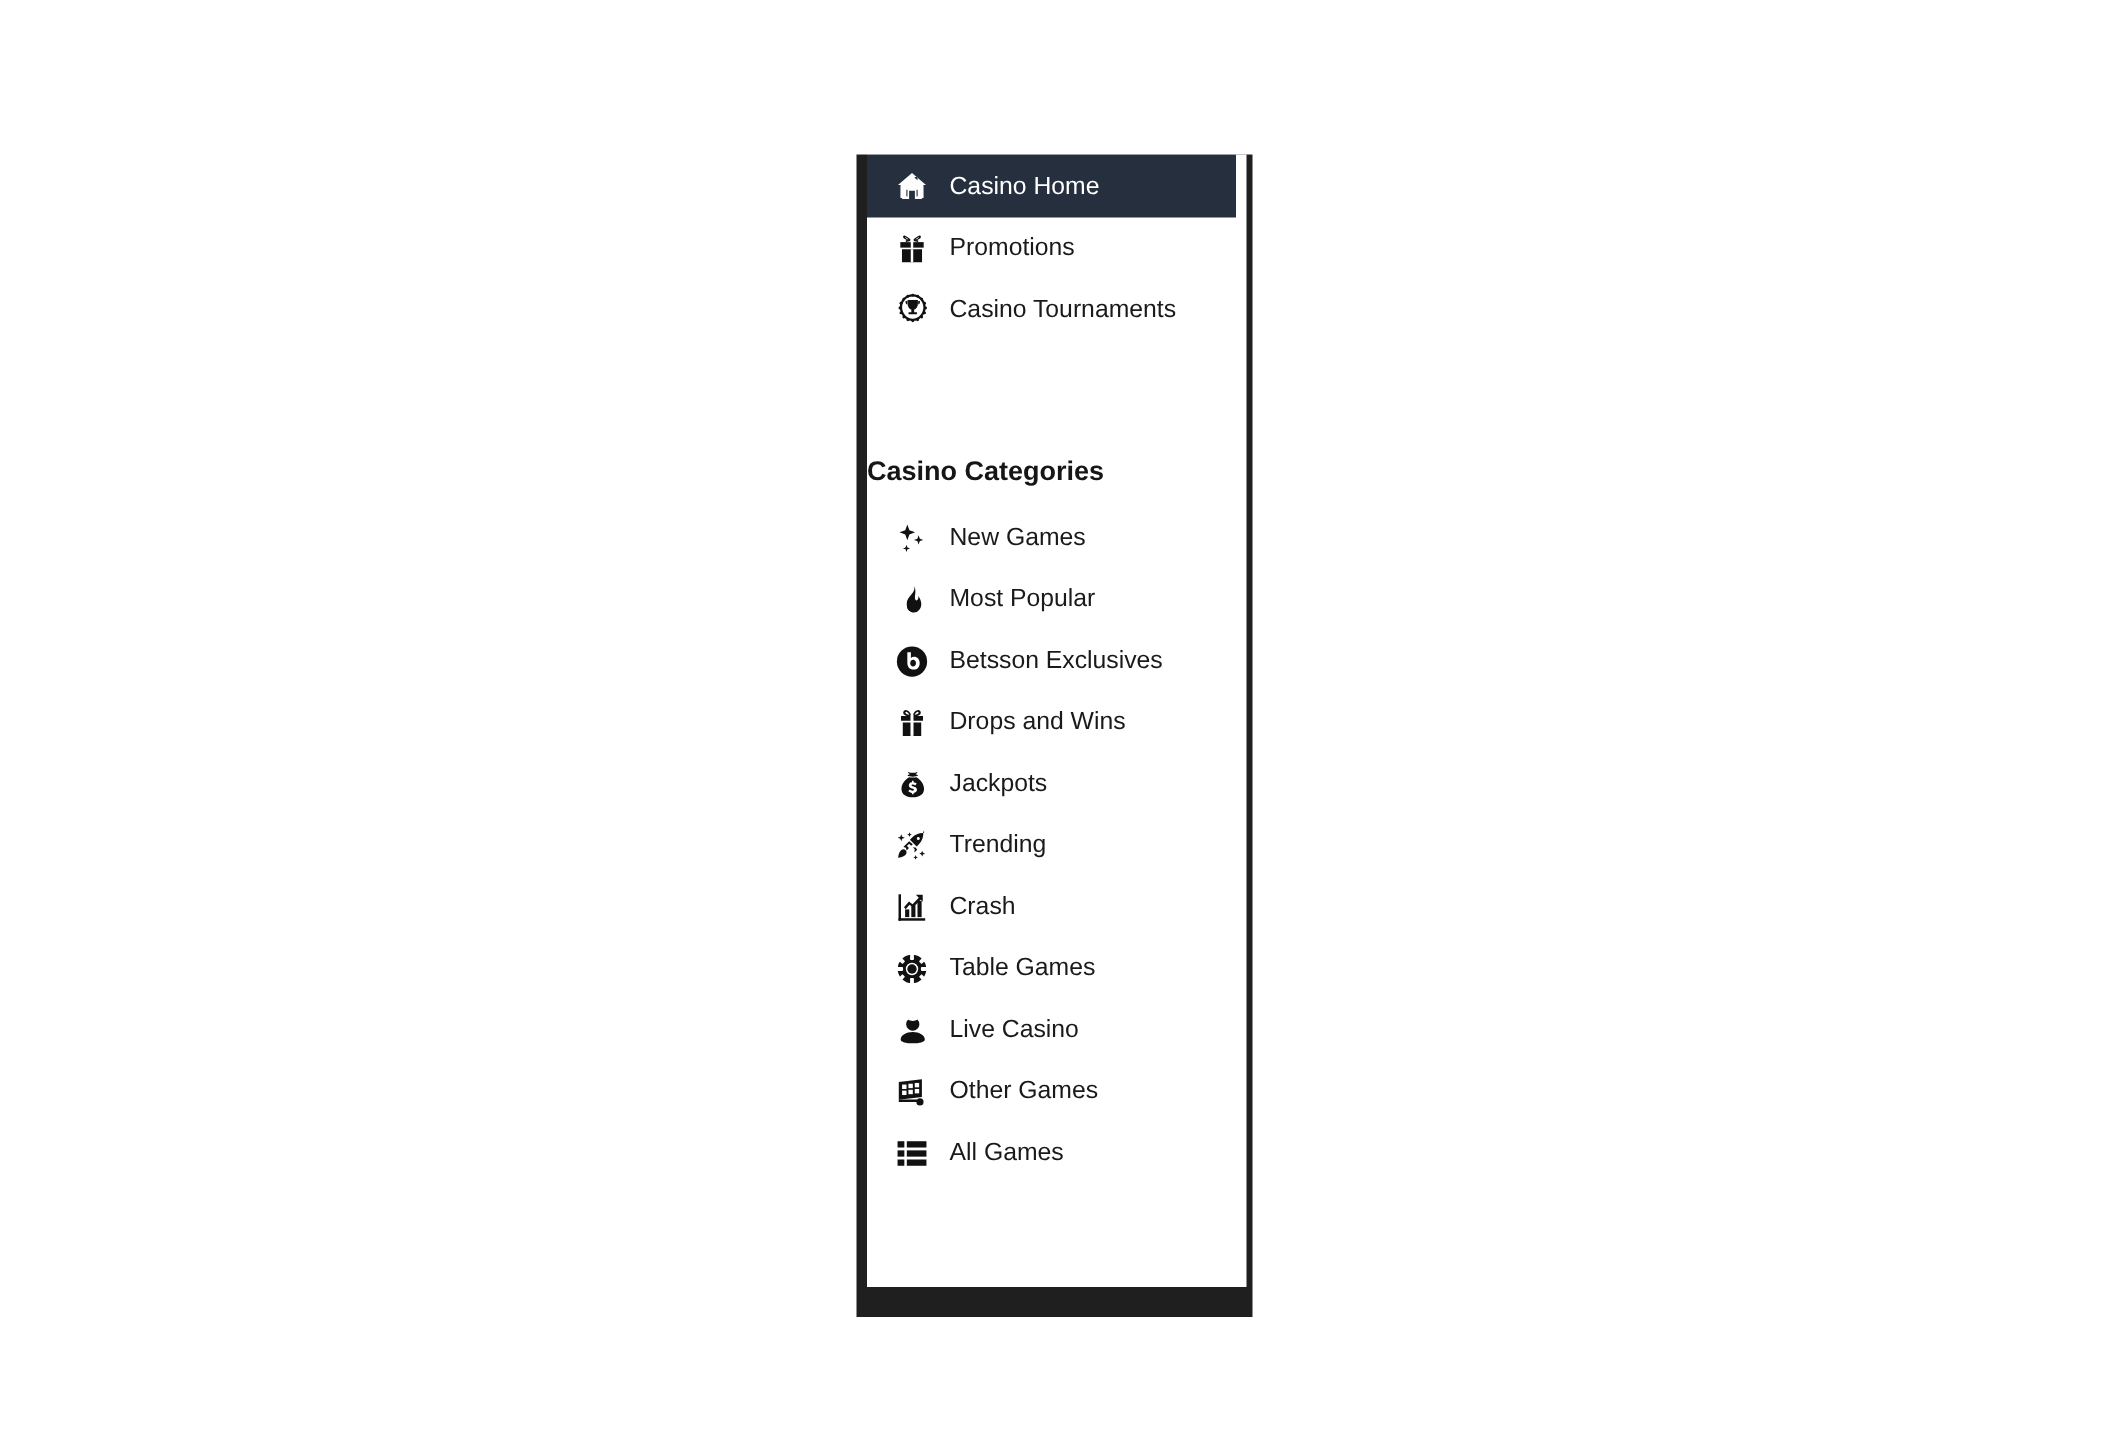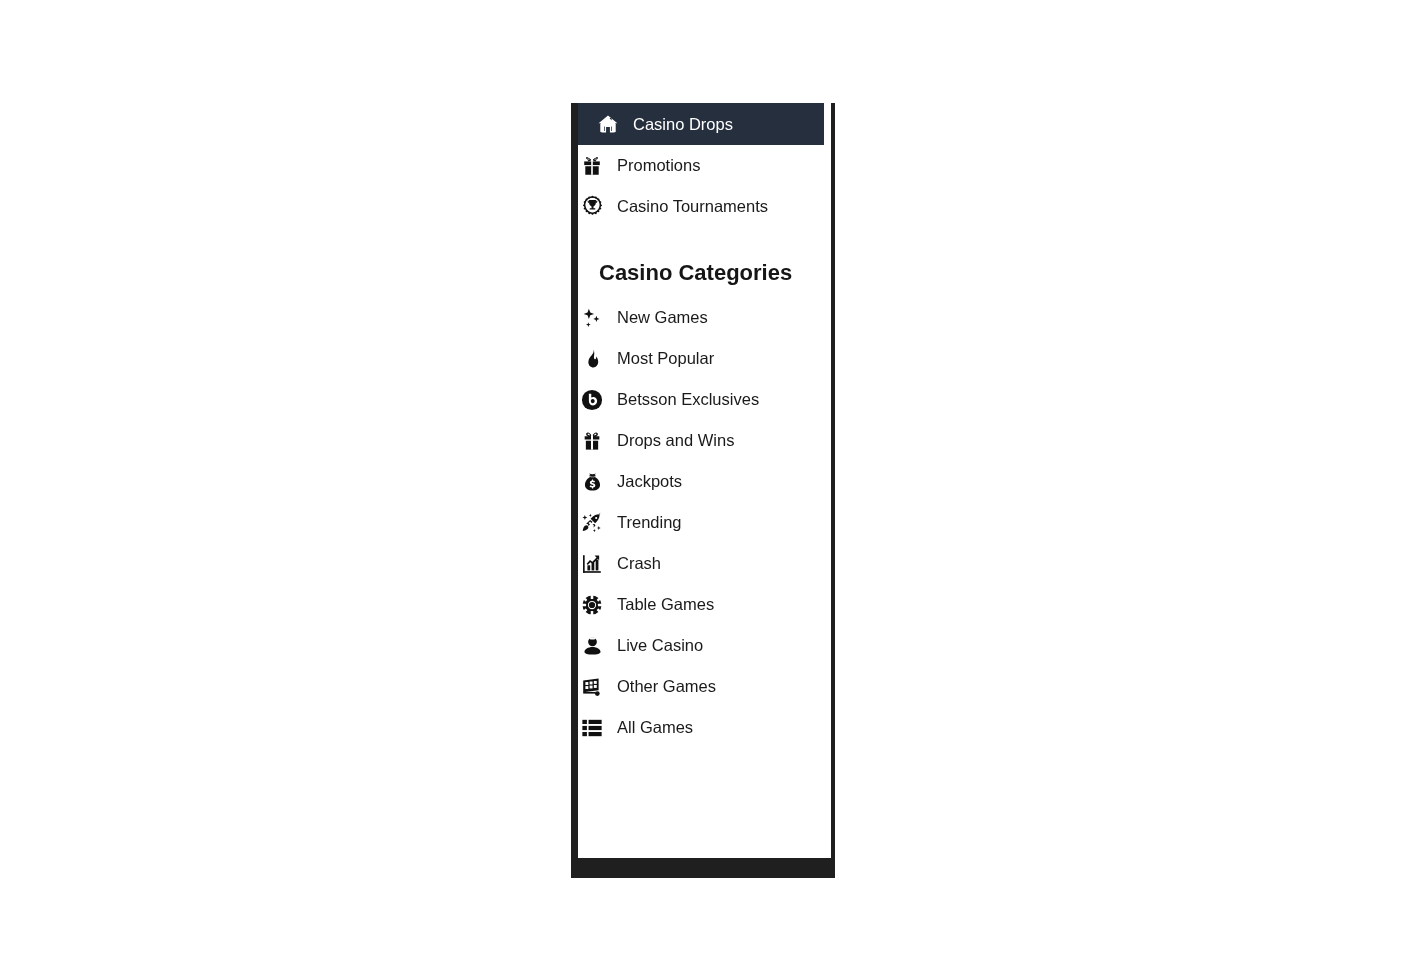--- a/index.html
+++ b/index.html
@@ -32,20 +32,21 @@
     background: #ffffff;
     overflow: hidden;
   }
 
   
   .menu-item {
     position: relative;
     display: flex;
     align-items: center;
     height: 41px;
+    padding-left: 16px;
     color: #1a1a1a;
     font-size: 16.5px;
     line-height: 1;
     white-space: nowrap;
     background: transparent;
     cursor: pointer;
   }
   .menu-item .icon-box {
     width: 28px;
     min-width: 28px;
@@ -72,47 +73,48 @@
     position: absolute;
     left: 0px;
     top: 0;
     bottom: 0;
     width: 7px;
     background: #f26722;
   }
 
   
   .section-heading {
-    font-size: 22px;
+    font-size: 18px;
     font-weight: bold;
     color: #161616;
-    padding-left: 21px;
+    padding-left: 0;
     height: 30px;
     display: flex;
     align-items: center;
+    margin-top: 41px;
   }
   .gap-before-heading { height: 31px; }
   .gap-after-heading  { height: 9px; }
 </style>
 </head>
 <body>
 
 <div id="stage">
 
   <div class="menu-frame">
     <nav class="menu-panel">
 
       <div class="menu-item active">
         <span class="icon-box">
           <svg width="22" height="22" viewBox="0 0 24 24" fill="#ffffff">
             <path d="M12 2.6 1.8 11.3h3v10.1h5.1v-6h4.2v6h5.1V11.3h3L12 2.6zm0 2.6 1.9 1.6V5.4h2.1v3.2l2.2 1.9v9H15.3v-6H8.7v6H5.8v-9L12 5.2z"></path>
             <path d="M12 4.4 3.6 11.6v9.1h4.3v-6h8.2v6h4.3v-9.1L12 4.4z"></path>
           </svg>
         </span>
-        <span class="label">Casino Drops</span>
+        <span class="label">Casino Home</span>
       </div>
 
       <div class="menu-item">
         <span class="icon-box">
           <svg width="22" height="22" viewBox="0 0 24 24" fill="#111111">
             <path d="M7.0 2.4c-.9-.5-2 .5-1.3 1.4.5.7 1.7 1.3 2.9 1.7-.5.1-1 .3-1.3.5l.5 1c.7-.4 1.9-.6 2.9-.6v-.9c-1.7-.4-3.2-1-3.7-1.8-.1-.2 0-.3.2-.2.9.5 2.2 1.3 3.1 2.2l.7-.7C10 4.1 8.3 3.1 7.0 2.4z"></path>
             <path d="M17.0 2.4c.9-.5 2 .5 1.3 1.4-.5.7-1.7 1.3-2.9 1.7.5.1 1 .3 1.3.5l-.5 1c-.7-.4-1.9-.6-2.9-.6v-.9c1.7-.4 3.2-1 3.7-1.8.1-.2 0-.3-.2-.2-.9.5-2.2 1.3-3.1 2.2l-.7-.7C14 4.1 15.7 3.1 17.0 2.4z"></path>
             <rect x="3.5" y="7.0" width="17" height="4.0"></rect>
             <path d="M4.7 12.2h14.6v9.4H4.7v-9.4zm6.4 0h1.8v9.4h-1.8v-9.4z" fill="#111111"></path>
             <rect x="11.1" y="6.6" width="1.8" height="5.2" fill="#ffffff"></rect>

